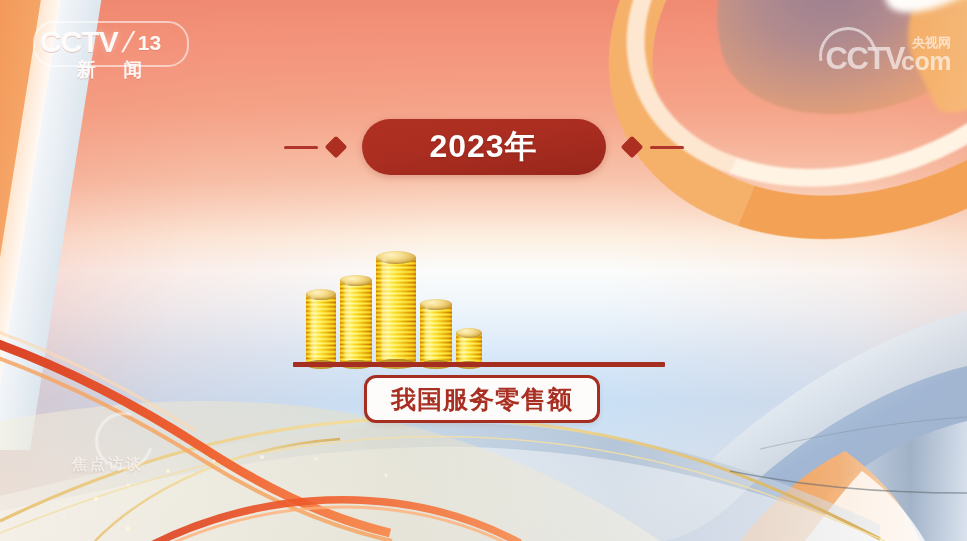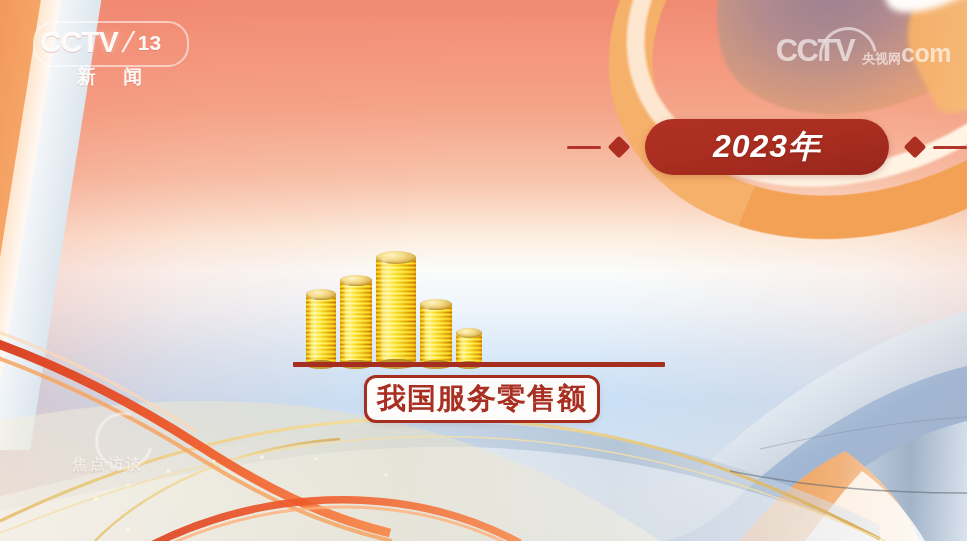--- a/index.html
+++ b/index.html
@@ -124,46 +124,46 @@
   .logo-13{
     font-size:21px;font-weight:800;color:rgba(255,255,255,.94);
     text-shadow:0 1px 0 rgba(200,110,90,.35);line-height:1;
   }
   .logo-ring{
     position:absolute;left:-7px;top:-6px;width:152px;height:42px;
     border:2px solid rgba(255,255,255,.55);border-radius:21px;
     pointer-events:none;
   }
   .logo-sub{
-    margin-top:7px;text-align:center;
+    text-align:center;
     font-size:19px;font-weight:700;letter-spacing:11px;
     color:rgba(255,255,255,.92);
     text-shadow:0 1px 0 rgba(200,110,90,.3);
     padding-left:10px;
   }
 
   
   .wm{position:absolute;right:16px;top:36px;opacity:.72;}
   .wm-inner{position:relative;display:flex;align-items:flex-end;}
   .wm-cctv{
     font-size:31px;font-weight:800;letter-spacing:-1.5px;
     color:rgba(255,255,255,.85);line-height:.95;
   }
-  .wm-right{display:flex;flex-direction:row;align-items:flex-end;margin-left:-3px;}
+  .wm-right{display:flex;flex-direction:column;align-items:flex-start;margin-left:-3px;}
   .wm-cn{font-size:13px;font-weight:700;letter-spacing:0px;color:rgba(255,255,255,.85);line-height:1.05;margin-left:11px;}
   .wm-com{font-size:25px;font-weight:700;letter-spacing:-.5px;color:rgba(255,255,255,.85);line-height:.95;}
   .wm-arc{
     position:absolute;right:74px;top:-9px;width:52px;height:52px;
     border:3px solid rgba(255,255,255,.8);border-radius:50%;
     border-right-color:transparent;border-bottom-color:transparent;
     transform:rotate(35deg);
   }
 
   
-  .banner{position:absolute;left:0;right:0;top:119px;display:flex;justify-content:flex-end;align-items:center;gap:0;font-style:italic;}
+  .banner{position:absolute;left:0;right:0;top:119px;display:flex;justify-content:center;align-items:center;gap:0;}
   .dash{width:34px;height:3px;background:#b0352a;border-radius:2px;}
   .dia{width:16px;height:16px;background:#ad2f22;transform:rotate(45deg);margin:0 10px;border-radius:2px;}
   .pill{
     width:244px;height:56px;border-radius:28px;
     background:linear-gradient(170deg,#b03124 0%,#a92d20 48%,#98261b 100%);
     display:flex;align-items:center;justify-content:center;
     box-shadow:0 2px 7px rgba(140,50,35,.28);
     margin:0 8px;
   }
   .pill span{
@@ -222,21 +222,21 @@
   
   .label-box{
     position:absolute;left:364px;top:375px;
     width:230px;height:42px;
     border:3px solid #a52e20;border-radius:12px;
     background:#fdfcfa;
     display:flex;align-items:center;justify-content:center;
     box-shadow:0 2px 5px rgba(120,70,50,.12);
   }
   .label-box span{
-    font-size:29px;font-weight:800;color:#a82f21;letter-spacing:1px;
+    font-size:25px;font-weight:800;color:#a82f21;letter-spacing:1px;
   }
 </style>
 </head>
 <body>
 
 <div id="stage">
 
   <div class="bg-base"></div>
   <div class="bg-lr"></div>
 

